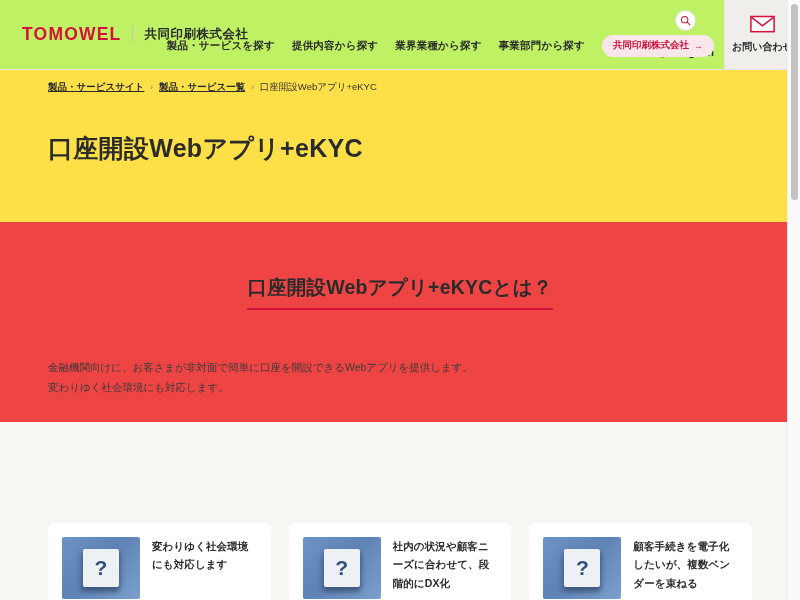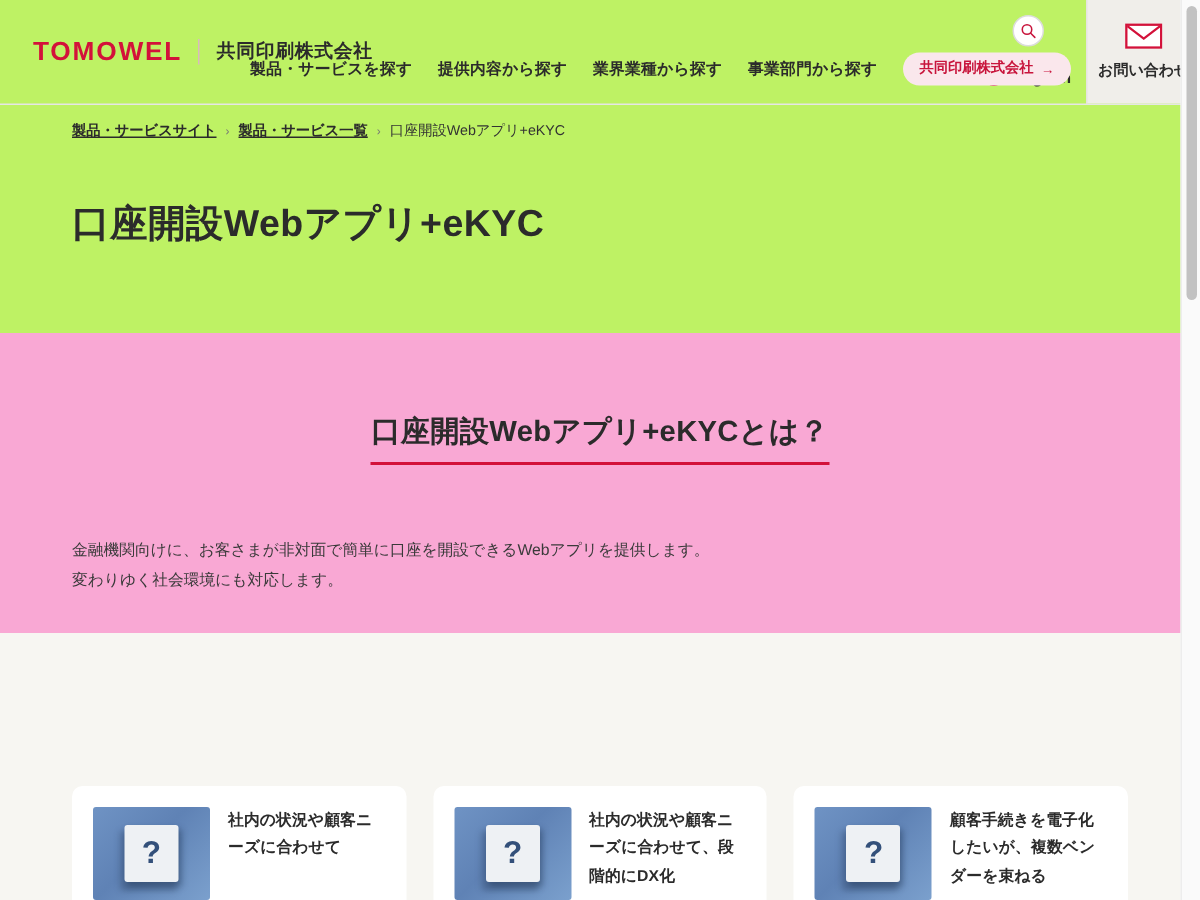--- a/index.html
+++ b/index.html
@@ -83,41 +83,41 @@
     background: #f0eeea;
     border-left: 1px solid #e6e4e0;
     display: flex; flex-direction: column;
     align-items: center; justify-content: center;
     gap: 7px;
   }
   .contact-label { font-size: 10px; font-weight: 700; color: #2b2b2b; white-space: nowrap; }
 
   
   .hero {
-    background: #bef264;
+    background: #fde047;
     height: 152px;
     position: relative;
   }
   .breadcrumb {
     position: absolute; left: 48px; top: 11px;
     display: flex; align-items: center; gap: 6px;
     font-size: 9.5px; color: #333;
   }
   .crumb-link { text-decoration: underline; font-weight: 700; color: #2b2b2b; white-space: nowrap; }
   .crumb-sep { font-size: 8px; color: #777; }
   .crumb-current { font-weight: 400; color: #333; white-space: nowrap; }
   .hero-title {
     position: absolute; left: 48px; top: 62px;
     font-size: 25px; font-weight: 700; color: #2b2b2b;
     letter-spacing: .3px; white-space: nowrap;
   }
 
   
   .intro {
-    background: #f9a8d4;
+    background: #ef4444;
     padding: 0 48px;
     height: 200px;
     position: relative;
   }
   .center-head {
     text-align: center;
     padding-top: 52px;
   }
   .center-head-inner {
     display: inline-block;
@@ -307,21 +307,21 @@
         <div class="rule-navy"></div>
       </div>
     </div>
 
     <div class="cards">
 
       <div class="card">
         <div class="card-thumb">
           <div class="q-tile">?</div>
         </div>
-        <div class="card-text">社内の状況や顧客ニーズに合わせて</div>
+        <div class="card-text">変わりゆく社会環境にも対応します</div>
       </div>
 
       <div class="card">
         <div class="card-thumb">
           <div class="q-tile">?</div>
         </div>
         <div class="card-text">社内の状況や顧客ニーズに合わせて、段階的にDX化</div>
       </div>
 
       <div class="card">

